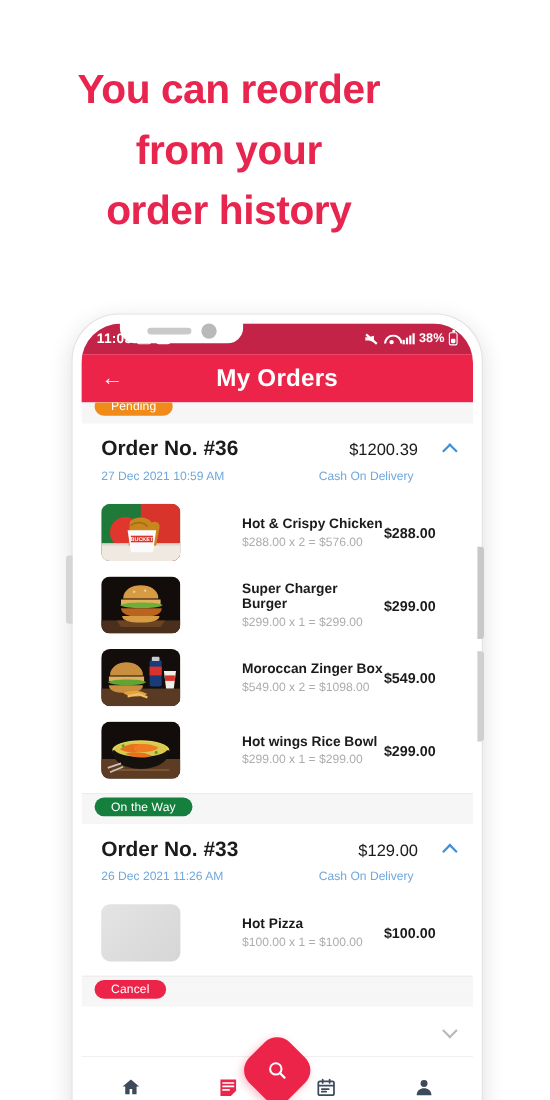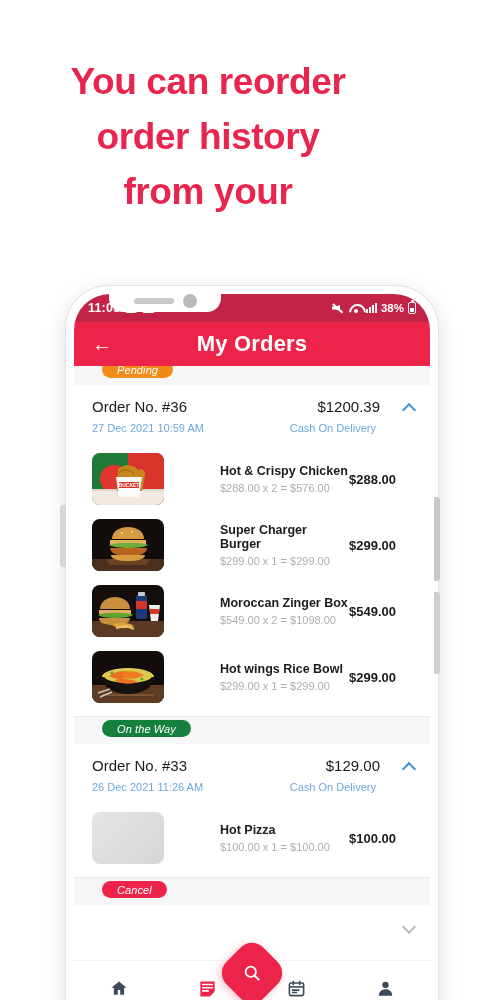--- a/index.html
+++ b/index.html
@@ -160,38 +160,37 @@
 
   
   .content{
     height:650px; background:#ffffff; overflow:hidden; position:relative;
   }
   .order-group{ background:#fff; }
   .status-strip{
     height:19px; background:#F6F6F6; position:relative;
   }
   .badge{
-    position:absolute; left:28px; top:-5px;
+    position:absolute; left:12px; top:-5px;
     height:17px; padding:0 15px;
     border-radius:10px;
     color:#fff; font-size:11px;
     display:flex; align-items:center; justify-content:center;
     letter-spacing:0.1px;
-    font-style:italic;
   }
   .badge.pending{ background:#F08A18; }
   .badge.ontheway{ background:#15803d; }
   .badge.cancel{ background:#ED2449; }
 
   .order-head{
     padding:13px 14px 9px 18px;
     position:relative;
   }
   .oh-row1{ display:flex; align-items:baseline; }
-  .oh-no{ font-size:15px; color:#1b1b1b; font-weight:normal;text-align:right;}
+  .oh-no{ font-size:19px; color:#1b1b1b; font-weight:bold;text-align:right;}
   .oh-total{ margin-left:auto; font-size:15px; color:#1b1b1b; padding-right:36px;}
   .oh-row2{ display:flex; margin-top:7px; }
   .oh-date{ font-size:11px; color:#6FA8DC; }
   .oh-pay{ margin-left:auto; font-size:11px; color:#6FA8DC; padding-right:40px;}
   .chev{
     position:absolute; right:14px; top:18px;
     width:14px; height:8px;
     cursor:pointer;
   }
   .chev:before{
@@ -247,22 +246,22 @@
   .ic-home{ width:20px;height:19px; display:block;}
   .ic-note{ width:19px;height:19px; display:block;}
   .ic-cal{ width:19px;height:19px; display:block;}
   .ic-user{ width:19px;height:19px; display:block;}
 </style>
 </head>
 <body>
 
 <div class="headline">
   <span class="hl-line">You can reorder</span>
+  <span class="hl-line">from your</span>
   <span class="hl-line">order history</span>
-  <span class="hl-line">from your</span>
 </div>
 
 <div class="phone-frame"></div>
 <div class="btn-left"></div>
 <div class="btn-right-1"></div>
 <div class="btn-right-2"></div>
 
 <div class="phone-screen">
 
   <div class="statusbar">

